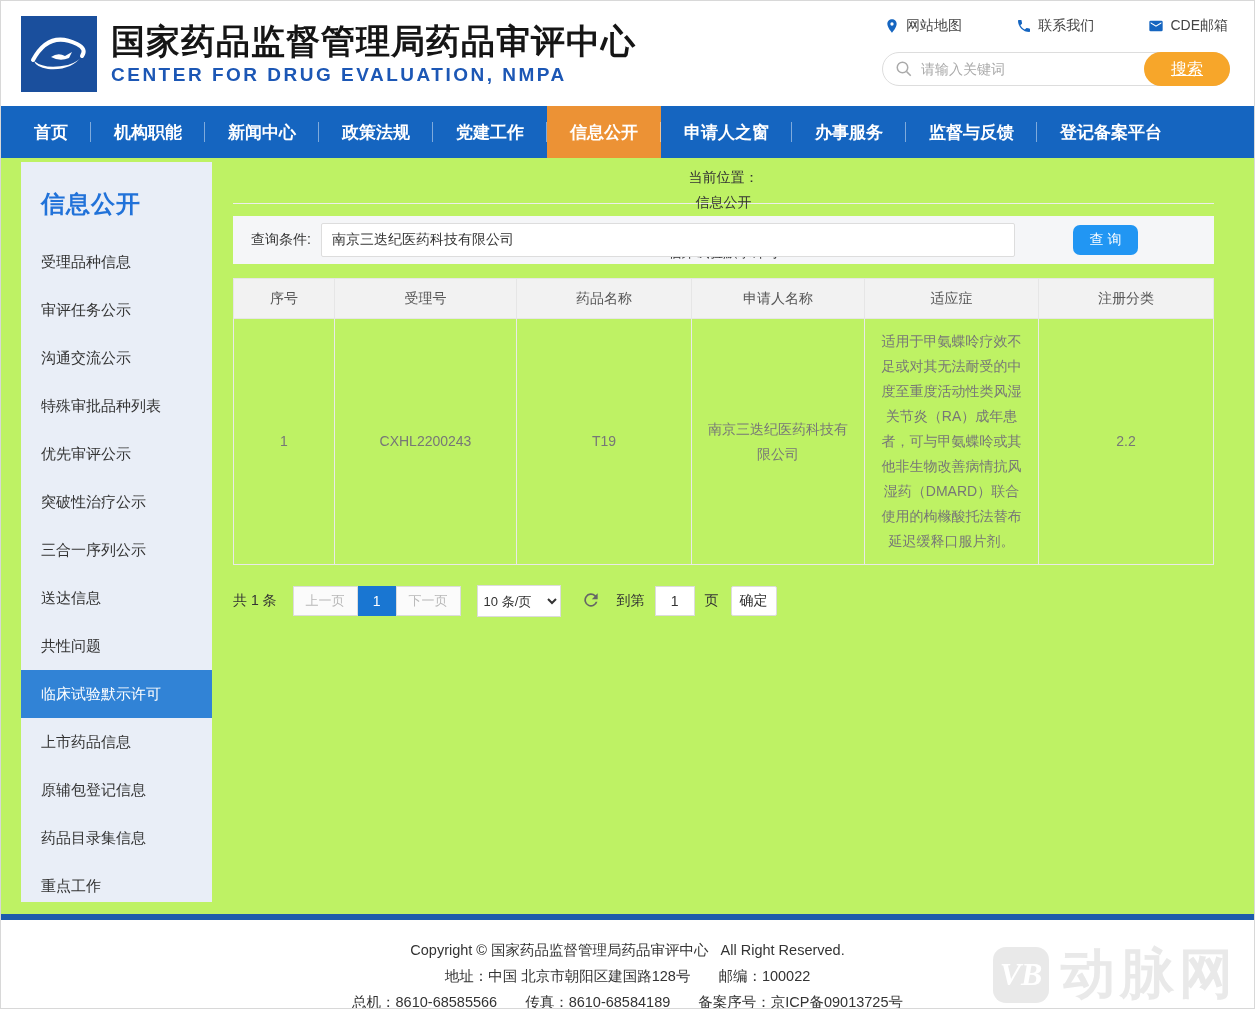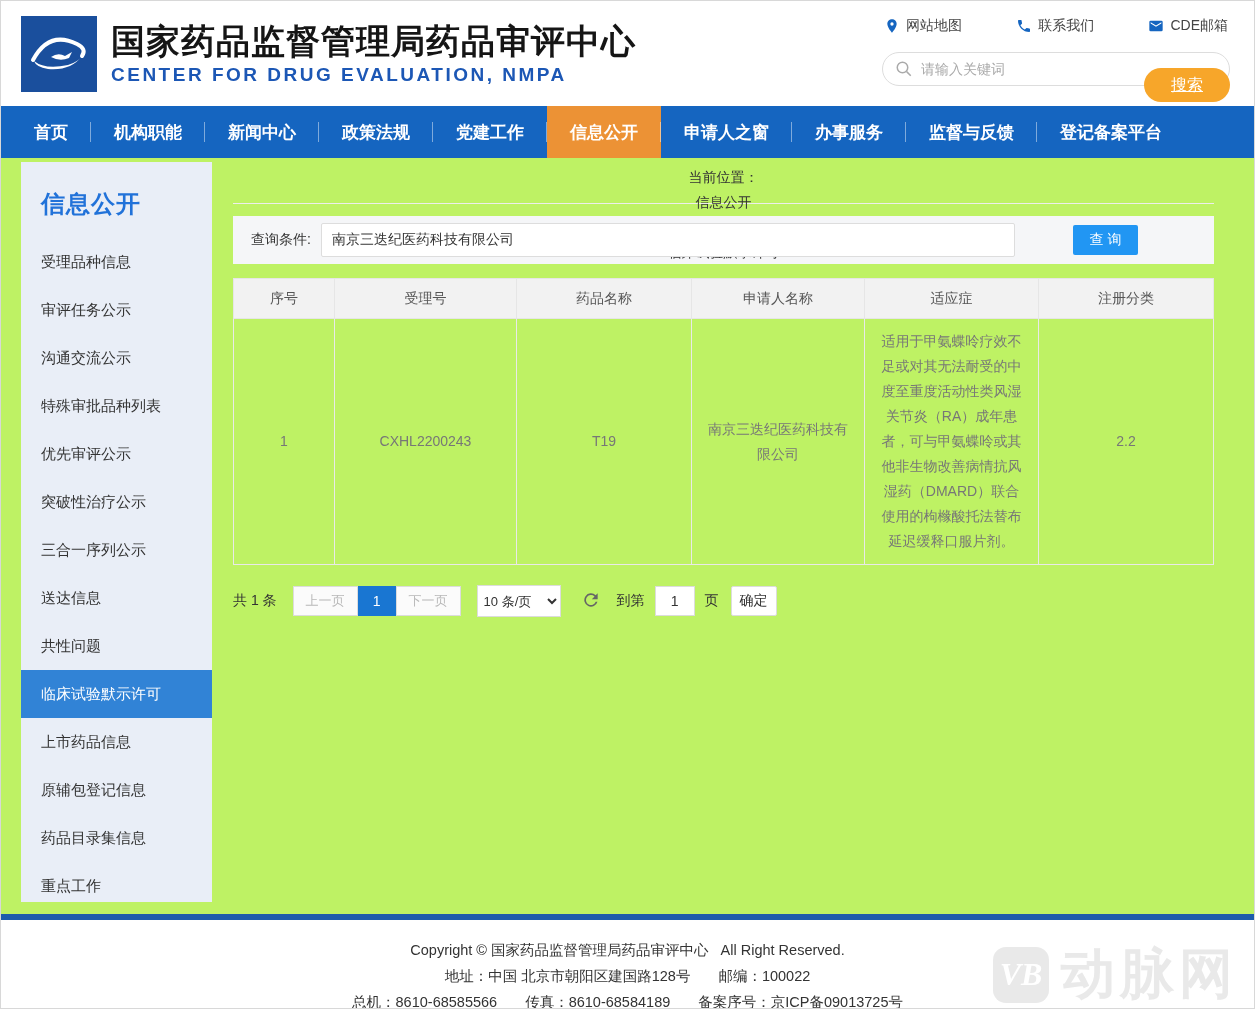--- a/index.html
+++ b/index.html
@@ -17,21 +17,21 @@
   .site-title { font-size:34px; font-weight:bold; color:#151515; letter-spacing:1px; line-height:1.2; }
   .site-subtitle { font-size:19px; font-weight:bold; color:#1c57b5; letter-spacing:2.5px; margin-top:3px; }
   .header-right { position:absolute; right:24px; top:16px; width:348px; }
   .quick-links { display:flex; justify-content:space-between; align-items:center; padding:0 2px; }
   .quick-link { display:flex; align-items:center; gap:6px; font-size:14px; color:#444; cursor:pointer; }
   .quick-link svg { width:16px; height:16px; fill:#1565c0; }
   .search-row { margin-top:17px; position:relative; height:34px; }
   .search-input { width:100%; height:34px; border:1px solid #ddd; border-radius:17px; padding:0 95px 0 38px; font-size:14px; color:#333; outline:none; background:#fff; }
   .search-input::placeholder { color:#aaa; }
   .search-icon { position:absolute; left:13px; top:8px; width:18px; height:18px; }
-  .search-btn { position:absolute; right:0; top:16px; width:86px; height:34px; border:none; border-radius:17px; background:#f7a62a; color:#fff; font-size:16px; cursor:pointer;text-decoration:underline; }
+  .search-btn { position:absolute; right:0; top:0; width:86px; height:34px; border:none; border-radius:17px; background:#f7a62a; color:#fff; font-size:16px; cursor:pointer;text-decoration:underline; }
 
   
   .nav { height:52px; background:#1565c0; display:flex; align-items:stretch; padding-left:10px; }
   .nav-item { display:flex; align-items:center; padding:0 23px; color:#fff; font-size:17px; font-weight:bold; cursor:pointer; position:relative; white-space:nowrap; }
   .nav-item:not(:last-child)::after { content:""; position:absolute; right:0; top:16px; height:20px; width:1px; background:rgba(255,255,255,.45); }
   .nav-item.active { background:#ec9235; }
 
   
   .main { display:flex; padding:4px 43px 0 20px; height:756px; }
   .sidebar { width:191px; background:#e9eef7; height:740px; flex-shrink:0; }
@@ -40,21 +40,21 @@
   .side-item.active { background:#3183d6; color:#fff; }
 
   .content { flex:1; margin-left:21px; }
   .breadcrumb { display:flex; align-items:center; height:42px; font-size:14px; color:#333; border-bottom:1px solid #ededed; gap:7px;flex-direction:column; }
   .breadcrumb svg { width:15px; height:15px; }
   .crumb-link { cursor:pointer; }
 
   .query-panel { margin-top:12px; background:#f5f6f8; height:48px; display:flex; align-items:center; padding-left:18px; }
   .query-label { font-size:14px; color:#333; flex-shrink:0; }
   .query-input { margin-left:10px; width:694px; height:34px; border:1px solid #ddd; border-radius:2px; padding:0 10px; font-size:14px; color:#333; background:#fff; outline:none; }
-  .query-btn { margin-left:auto; margin-right:76px; width:65px; height:30px; background:#2196f3; color:#fff; border:none; border-radius:2px; font-size:14px; cursor:pointer; }
+  .query-btn { margin-left:auto; margin-right:76px; width:65px; height:30px; background:#2196f3; color:#fff; border:none; border-radius:7px; font-size:14px; cursor:pointer; }
 
   .data-table { margin-top:14px; width:100%; border-collapse:collapse; table-layout:fixed; }
   .data-table th { background:#f2f2f2; height:40px; font-size:14px; color:#555; font-weight:normal; border:1px solid #e6e6e6; }
   .data-table td { height:198px; font-size:14px; color:#777; text-align:center; border:1px solid #e9e9e9; padding:10px 12px; line-height:25px; vertical-align:middle; }
 
   .pagination { margin-top:20px; display:flex; align-items:center; font-size:14px; color:#333; }
   .pg-total { margin-right:16px; }
   .pg-btn { height:30px; border:1px solid #dcdcdc; background:#fbfbfb; color:#b9b9b9; font-size:13px; display:flex; align-items:center; justify-content:center; padding:0 12px; cursor:default; }
   .pg-num { width:38px; height:30px; background:#1976d2; color:#fff; display:flex; align-items:center; justify-content:center; font-size:14px; cursor:pointer; }
   .page-size-select { margin-left:16px; height:32px; width:84px; border:1px solid #dcdcdc; background:#fff; font-size:13px; color:#333; padding:0 2px; }

